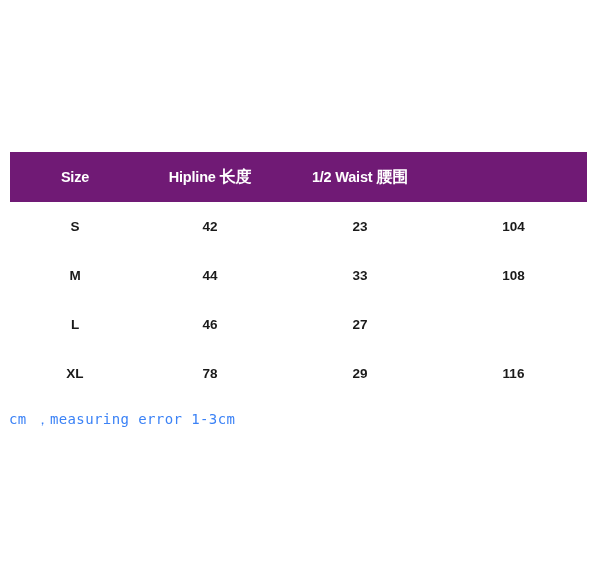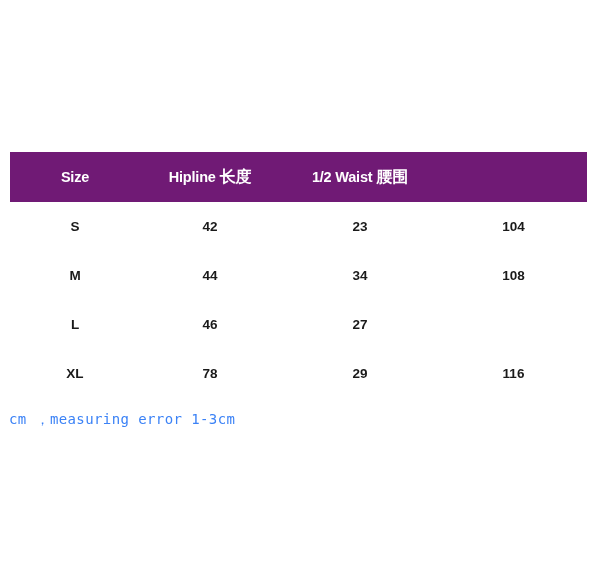--- a/index.html
+++ b/index.html
@@ -146,21 +146,21 @@
     <div class="chart-row">
       <div class="cell col-size">S</div>
       <div class="cell col-length">42</div>
       <div class="cell col-waist">23</div>
       <div class="cell col-hipline">104</div>
     </div>
 
     <div class="chart-row">
       <div class="cell col-size">M</div>
       <div class="cell col-length">44</div>
-      <div class="cell col-waist">34</div>
+      <div class="cell col-waist">33</div>
       <div class="cell col-hipline">108</div>
     </div>
 
     <div class="chart-row">
       <div class="cell col-size">L</div>
       <div class="cell col-length">46</div>
       <div class="cell col-waist">27</div>
     </div>
 
     <div class="chart-row">

